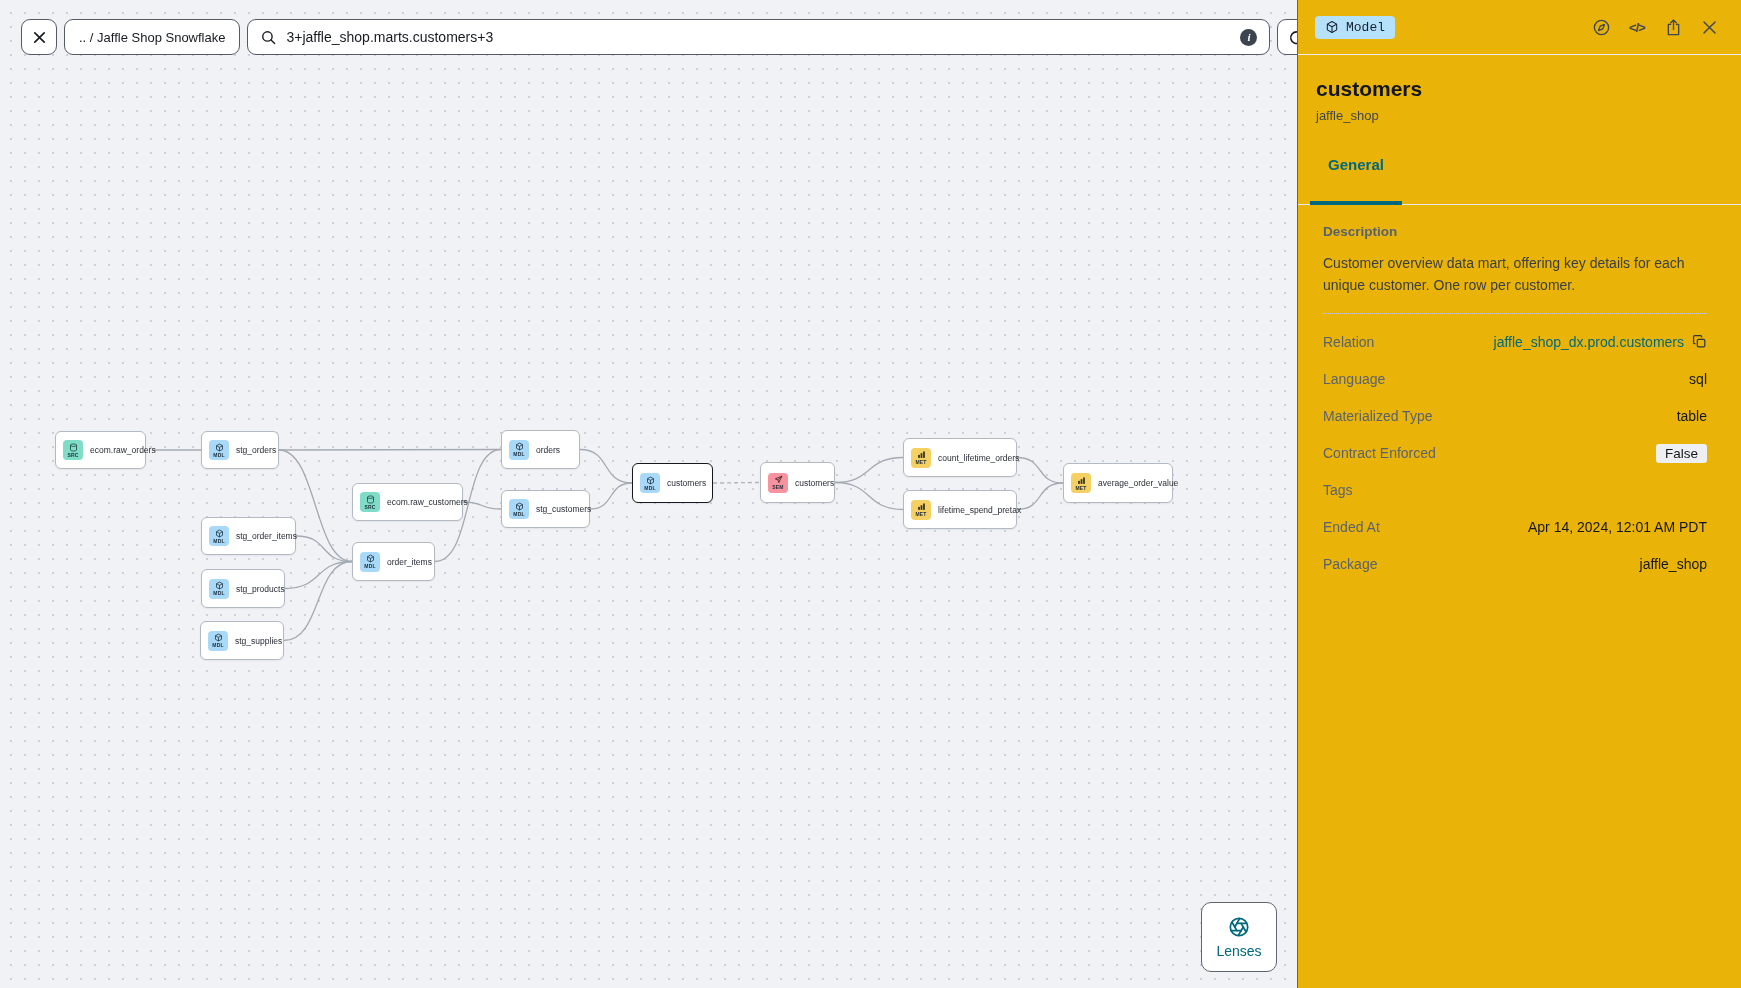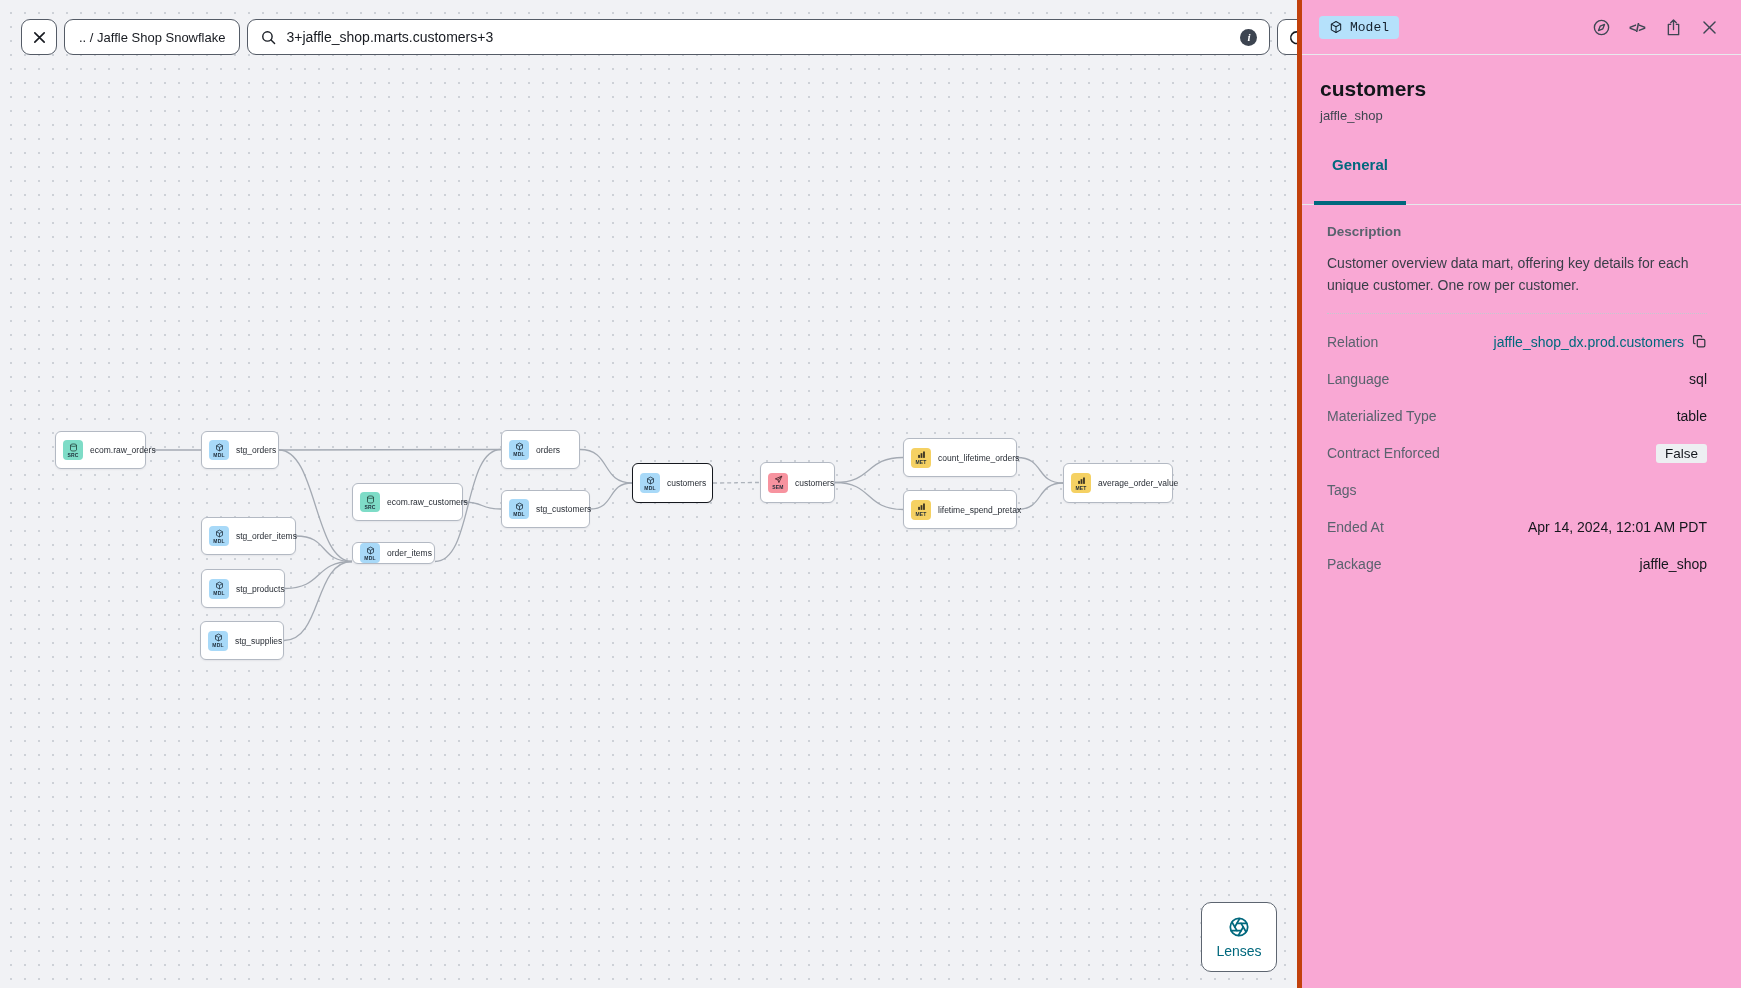--- a/index.html
+++ b/index.html
@@ -42,22 +42,22 @@
   .info-dot{width:17px;height:17px;border-radius:50%;background:#3c4450;color:#fff;flex:none;
     display:flex;align-items:center;justify-content:center;
     font-family:"Liberation Serif","DejaVu Serif",serif;font-style:italic;font-weight:bold;font-size:11px;cursor:pointer;}
   .refresh-sq{width:38px;}
   
   .lenses{position:absolute;left:1201px;top:902px;width:74px;height:68px;background:#fff;
     border:1.5px solid #5d6570;border-radius:10px;display:flex;flex-direction:column;
     align-items:center;justify-content:center;gap:5px;z-index:5;cursor:pointer;}
   .lenses-label{color:#00687d;font-size:14px;}
   
-  .panel{position:absolute;left:1297px;top:0;width:444px;height:988px;background:#f9a8d4;
-    border-left:5px solid #c2410c;box-sizing:border-box;z-index:10;}
+  .panel{position:absolute;left:1297px;top:0;width:444px;height:988px;background:#eab308;
+    border-left:1px solid #c2410c;box-sizing:border-box;z-index:10;}
   .panel-header{height:55px;border-bottom:1px solid #e8eaee;display:flex;align-items:center;
     justify-content:space-between;padding:0 22px 0 17px;box-sizing:border-box;}
   .model-badge{background:#b5e1fb;border-radius:4px;padding:4px 10px;display:flex;gap:7px;align-items:center;
     font-family:"Liberation Mono","DejaVu Sans Mono",monospace;font-size:13px;color:#15222e;cursor:pointer;}
   .panel-icons{display:flex;gap:16px;align-items:center;}
   .picon{width:20px;height:20px;display:flex;align-items:center;justify-content:center;cursor:pointer;color:#3e4653;}
   .picon svg{width:19px;height:19px;}
   .code-glyph{font-size:13px;font-weight:bold;color:#3e4653;letter-spacing:-1px;}
   .title-block{padding:22px 20px 0 18px;}
   .panel-title{font-size:21px;font-weight:bold;color:#13161b;line-height:1.1;}
@@ -157,21 +157,21 @@
       <div class="node" style="left: 352px; top: 483px; width: 111px; height: 38px;">
         <span class="node-icon t-src">
           <svg viewBox="0 0 24 24" fill="none" stroke="#1d3a33" stroke-width="2.1">
             <path d="M4 5.8C4 4 7.6 2.6 12 2.6S20 4 20 5.8v12.4c0 1.8-3.6 3.2-8 3.2s-8-1.4-8-3.2z"></path>
             <path d="M4 5.8C4 7.6 7.6 9 12 9s8-1.4 8-3.2"></path>
           </svg>
           <span class="mini">SRC</span>
         </span>
         <span class="node-label">ecom.raw_customers</span>
       </div>
-      <div class="node" style="left: 352px; top: 542px; width: 83px; height: 22px;">
+      <div class="node" style="left: 352px; top: 542px; width: 83px; height: 39px;">
         <span class="node-icon t-mdl">
           <svg viewBox="0 0 24 24" fill="none" stroke="#20303f" stroke-width="2.1" stroke-linejoin="round">
             <path d="M12 2.8 20 7.2v9.6l-8 4.4-8-4.4V7.2z"></path>
             <path d="M4 7.2l8 4.4 8-4.4M12 11.6v9.6"></path>
           </svg>
           <span class="mini">MDL</span>
         </span>
         <span class="node-label">order_items</span>
       </div>
       <div class="node" style="left: 501px; top: 430px; width: 79px; height: 39px;">

